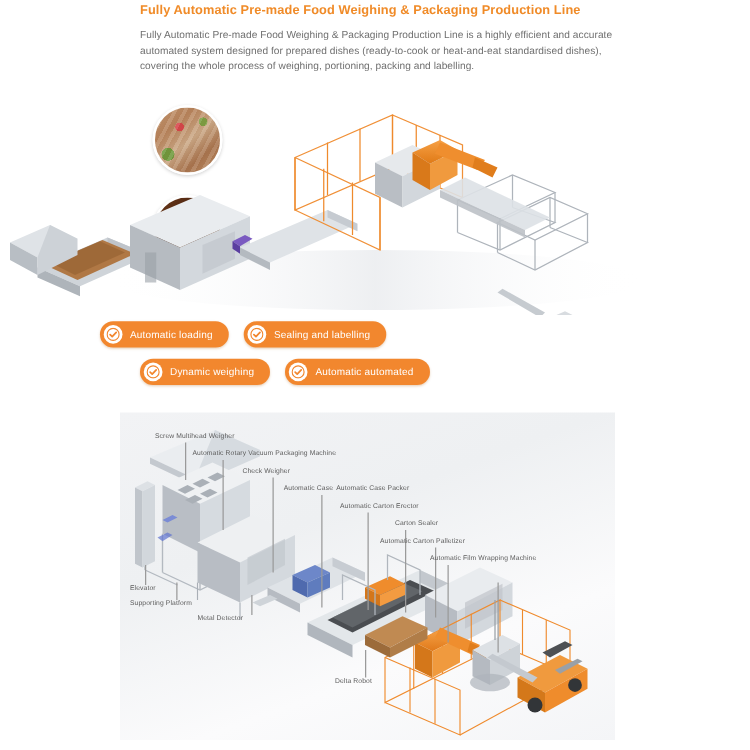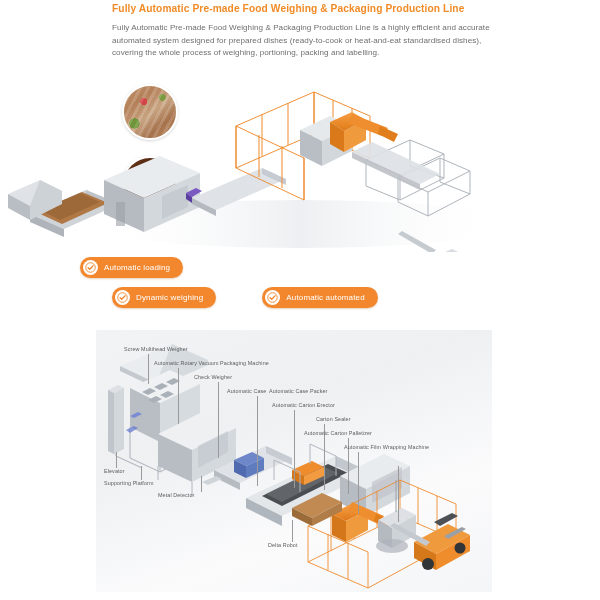--- a/index.html
+++ b/index.html
@@ -57,21 +57,21 @@
                 radial-gradient(circle at 66% 70%, rgba(0,0,0,.35) 0 18%, transparent 19%);
   }
 
   
   .render { position:absolute; left:0; top:0; width:600px; height:178px; }
 
   
   .badges { position:absolute; left:0; top:252px; width:600px; }
   .badge-row { display:flex; align-items:center; height:26px; }
   .row-1 { padding-left:80px;align-items:flex-end; }
-  .row-2 { padding-left:112px; margin-top:6px;gap:34px; }
+  .row-2 { padding-left:112px; margin-top:6px; }
   .badge {
     display:flex; align-items:center; height:21px;
     background:#f2872e; border-radius:11px;
     padding:0 13px 0 3px; margin-right:12px;
     box-shadow: 0 1px 2px rgba(170,90,10,.28);
   }
   .badge .check {
     width:15px; height:15px; border-radius:50%;
     background:#ffffff; margin-right:6px;
     display:flex; align-items:center; justify-content:center; flex:none;
@@ -218,20 +218,29 @@
       <div class="badge">
         <span class="check">
           <svg width="11" height="11" viewBox="0 0 12 12">
             <circle cx="6" cy="6" r="5.2" fill="none" stroke="#f2872e" stroke-width="1"></circle>
             <path d="M3.4 6.2 L5.2 8 L8.7 4.2" fill="none" stroke="#f2872e" stroke-width="1.5" stroke-linecap="round" stroke-linejoin="round"></path>
           </svg>
         </span>
         <span class="b-label">Automatic loading</span>
       </div>
 
+      <div class="badge">
+        <span class="check">
+          <svg width="11" height="11" viewBox="0 0 12 12">
+            <circle cx="6" cy="6" r="5.2" fill="none" stroke="#f2872e" stroke-width="1"></circle>
+            <path d="M3.4 6.2 L5.2 8 L8.7 4.2" fill="none" stroke="#f2872e" stroke-width="1.5" stroke-linecap="round" stroke-linejoin="round"></path>
+          </svg>
+        </span>
+        <span class="b-label">Sealing and labelling</span>
+      </div>
     </div>
 
     <div class="badge-row row-2">
       <div class="badge">
         <span class="check">
           <svg width="11" height="11" viewBox="0 0 12 12">
             <circle cx="6" cy="6" r="5.2" fill="none" stroke="#f2872e" stroke-width="1"></circle>
             <path d="M3.4 6.2 L5.2 8 L8.7 4.2" fill="none" stroke="#f2872e" stroke-width="1.5" stroke-linecap="round" stroke-linejoin="round"></path>
           </svg>
         </span>

